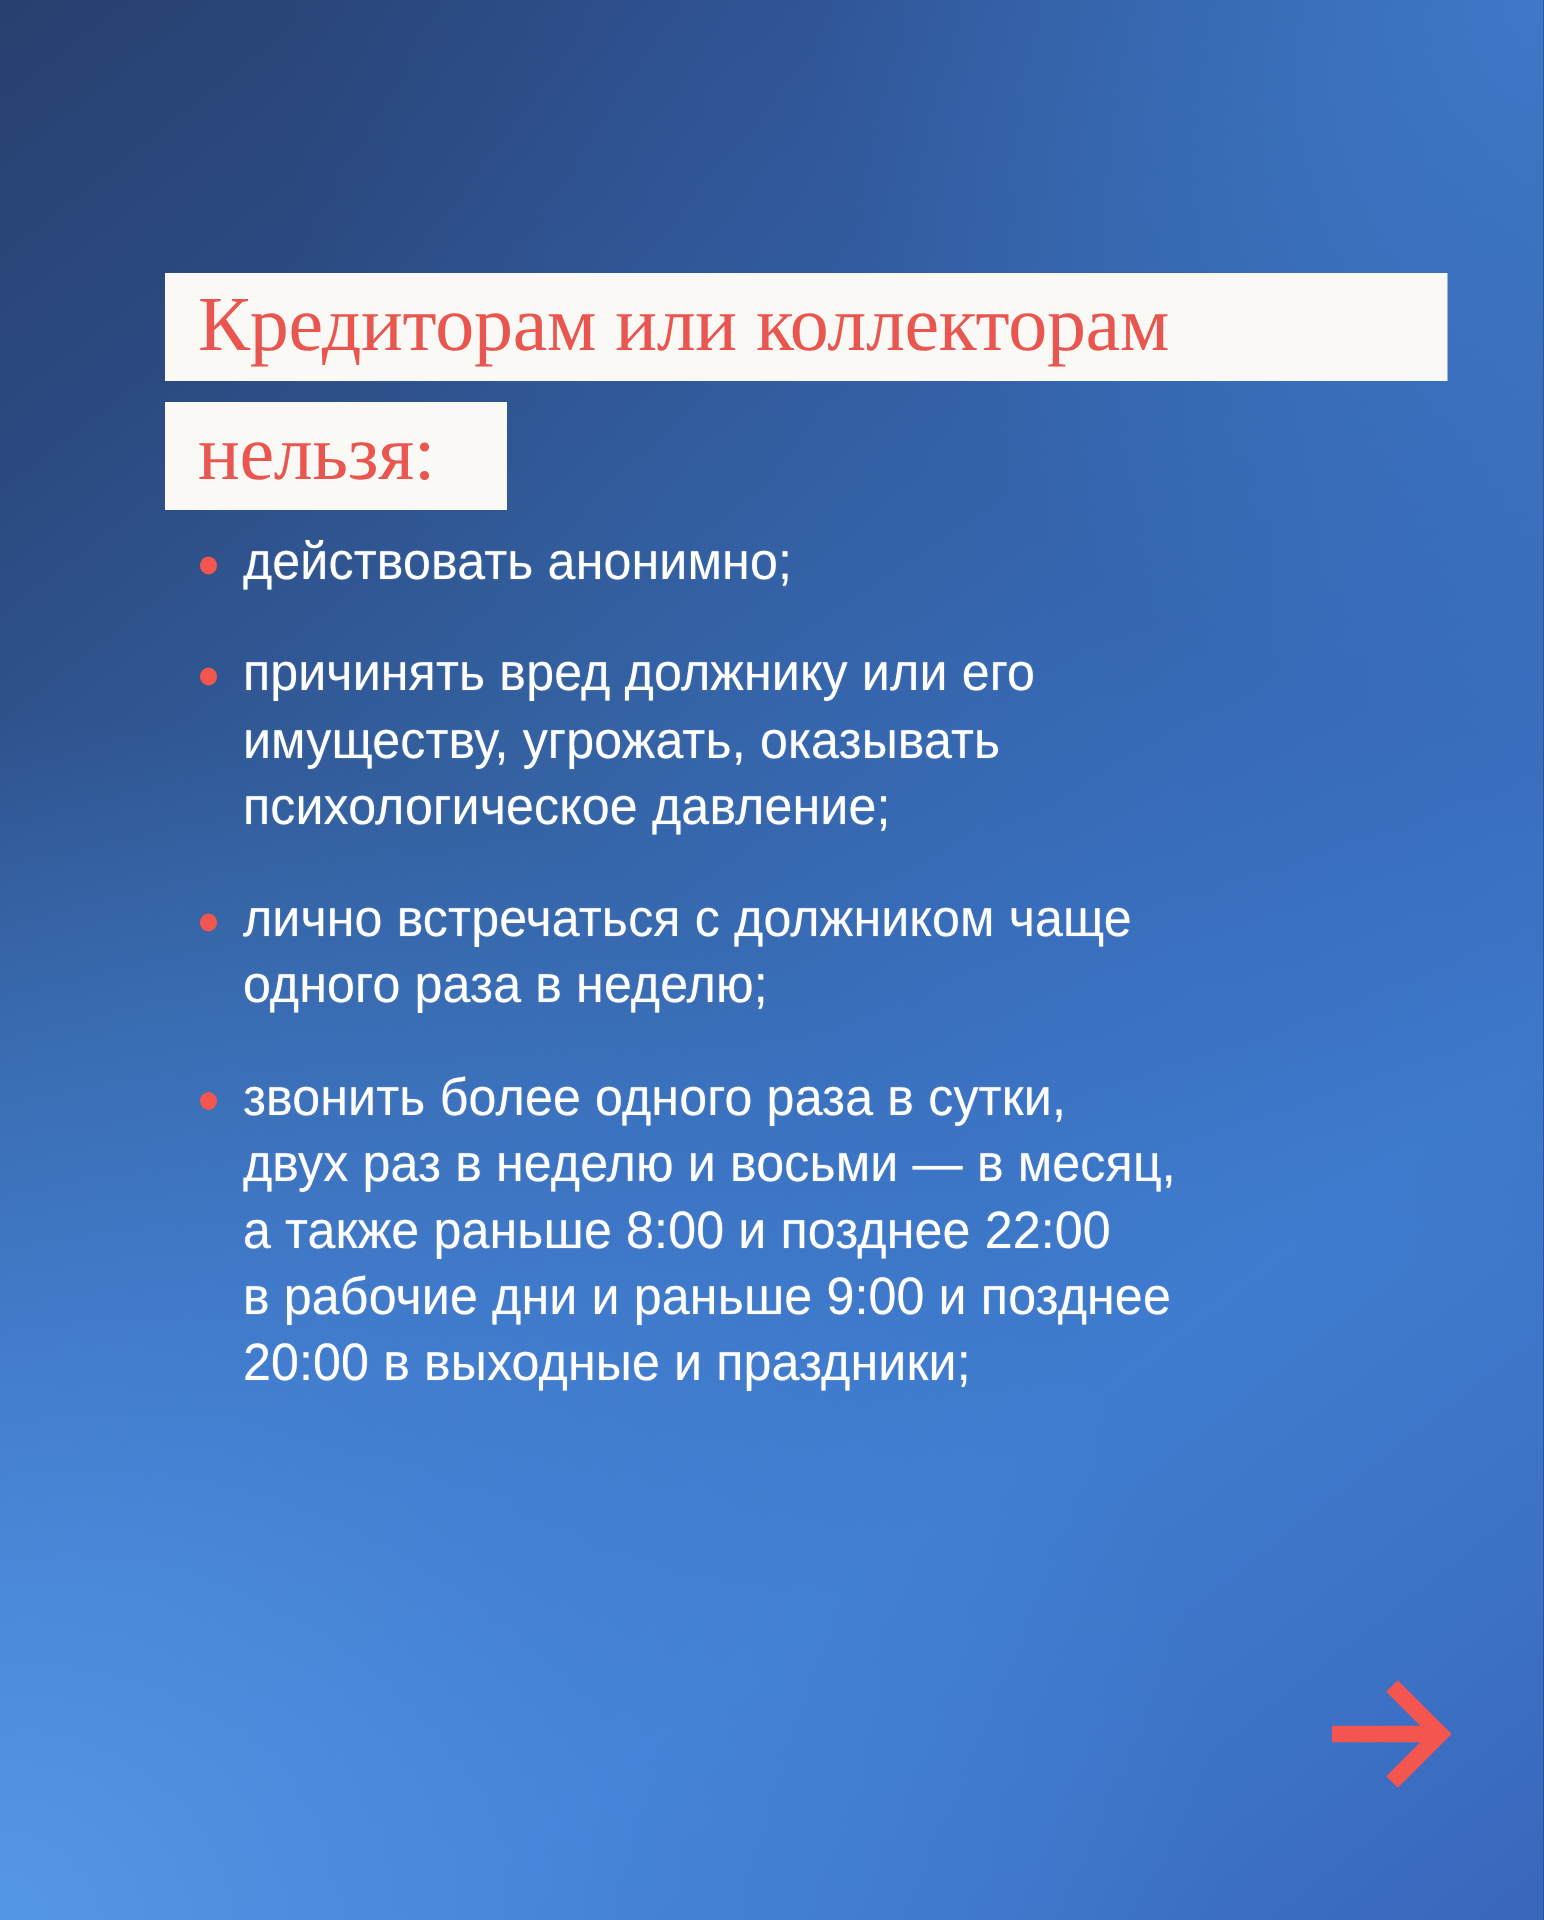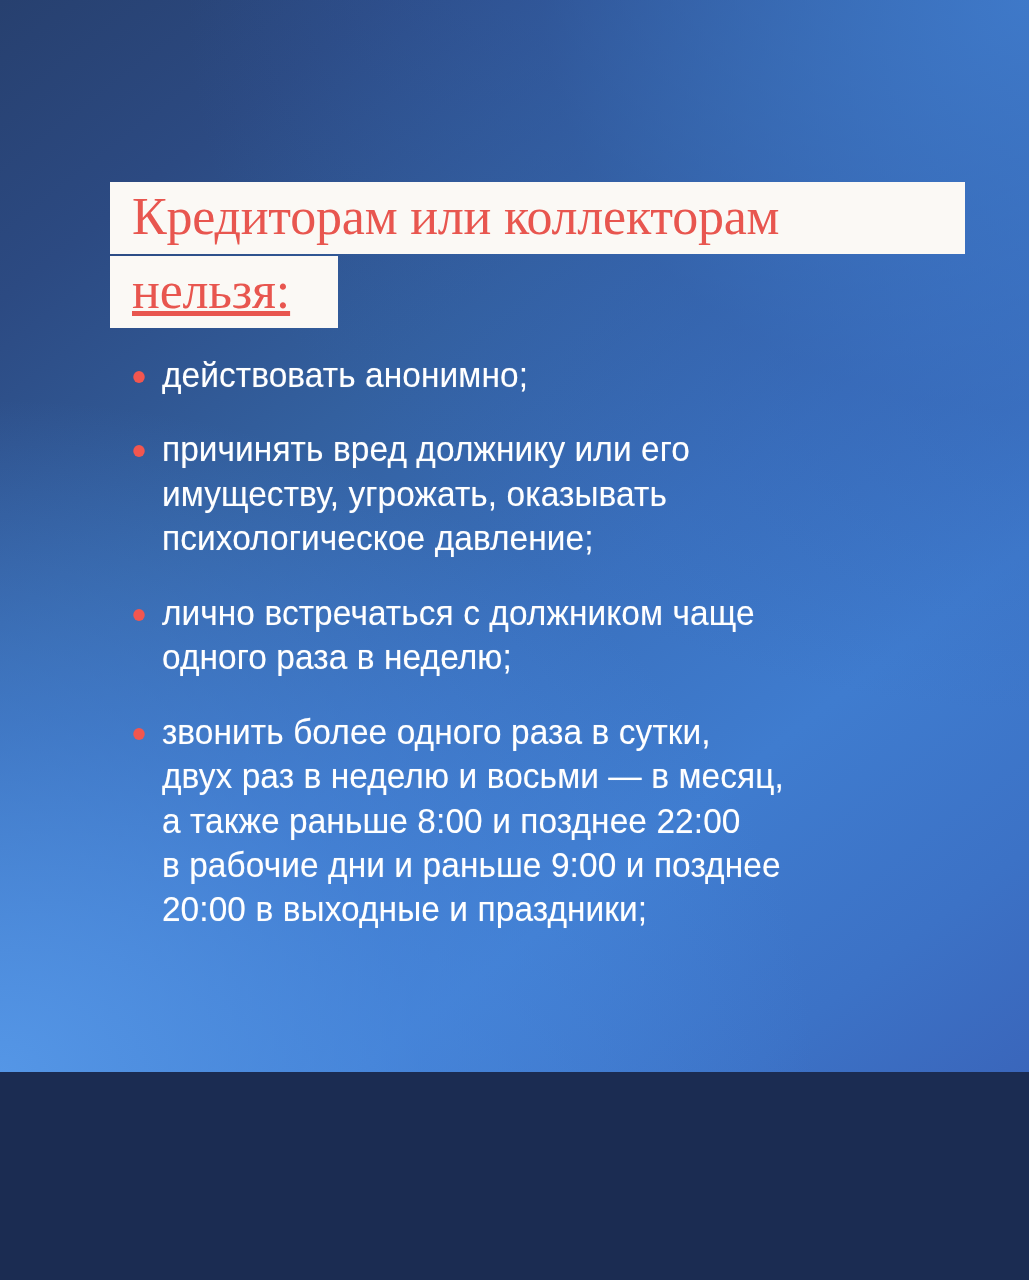--- a/index.html
+++ b/index.html
@@ -4,21 +4,21 @@
 <title>Кредиторам или коллекторам нельзя</title>
 <style>
   html, body {
     margin: 0;
     padding: 0;
     background: #1b2c52;
   }
   .slide {
     position: relative;
     width: 1029px;
-    height: 1072px;
+    height: 1280px;
     overflow: hidden;
     font-family: "Liberation Sans", sans-serif;
     
     background-color: #3b72c4;
     background-image:
       radial-gradient(120% 95% at 0% 100%, rgba(86,152,232,0.95) 0%, rgba(74,138,224,0.55) 34%, rgba(59,114,196,0.0) 66%),
       radial-gradient(105% 85% at 100% 0%,  rgba(64,124,206,0.85) 0%, rgba(52,96,176,0.35) 45%, rgba(42,66,121,0.0) 78%),
       linear-gradient(142deg, #27406f 0%, #2c4a82 16%, #33609f 36%, #3a71bf 56%, #3f7ccf 72%, #3c72c6 88%, #3a66bb 100%);
   }
 
@@ -38,21 +38,21 @@
     font-family: "Liberation Serif", "DejaVu Serif", serif;
     font-size: 52px;
     line-height: 1.12;
     font-weight: 400;
     letter-spacing: -0.2px;
     padding: 6px 12px 8px 22px;
     box-sizing: border-box;
     white-space: nowrap;
   }
   .title-line.line-1 { width: 855px; }
-  .title-line.line-2 { margin-top: 2px; width: 228px; text-decoration: underline; }
+  .title-line.line-2 { margin-top: 14px; width: 228px; }
 
   
   .bullets {
     position: absolute;
     left: 118px;
     top: 353px;
     width: 880px;
     list-style: none;
     margin: 0;
     padding: 0;

